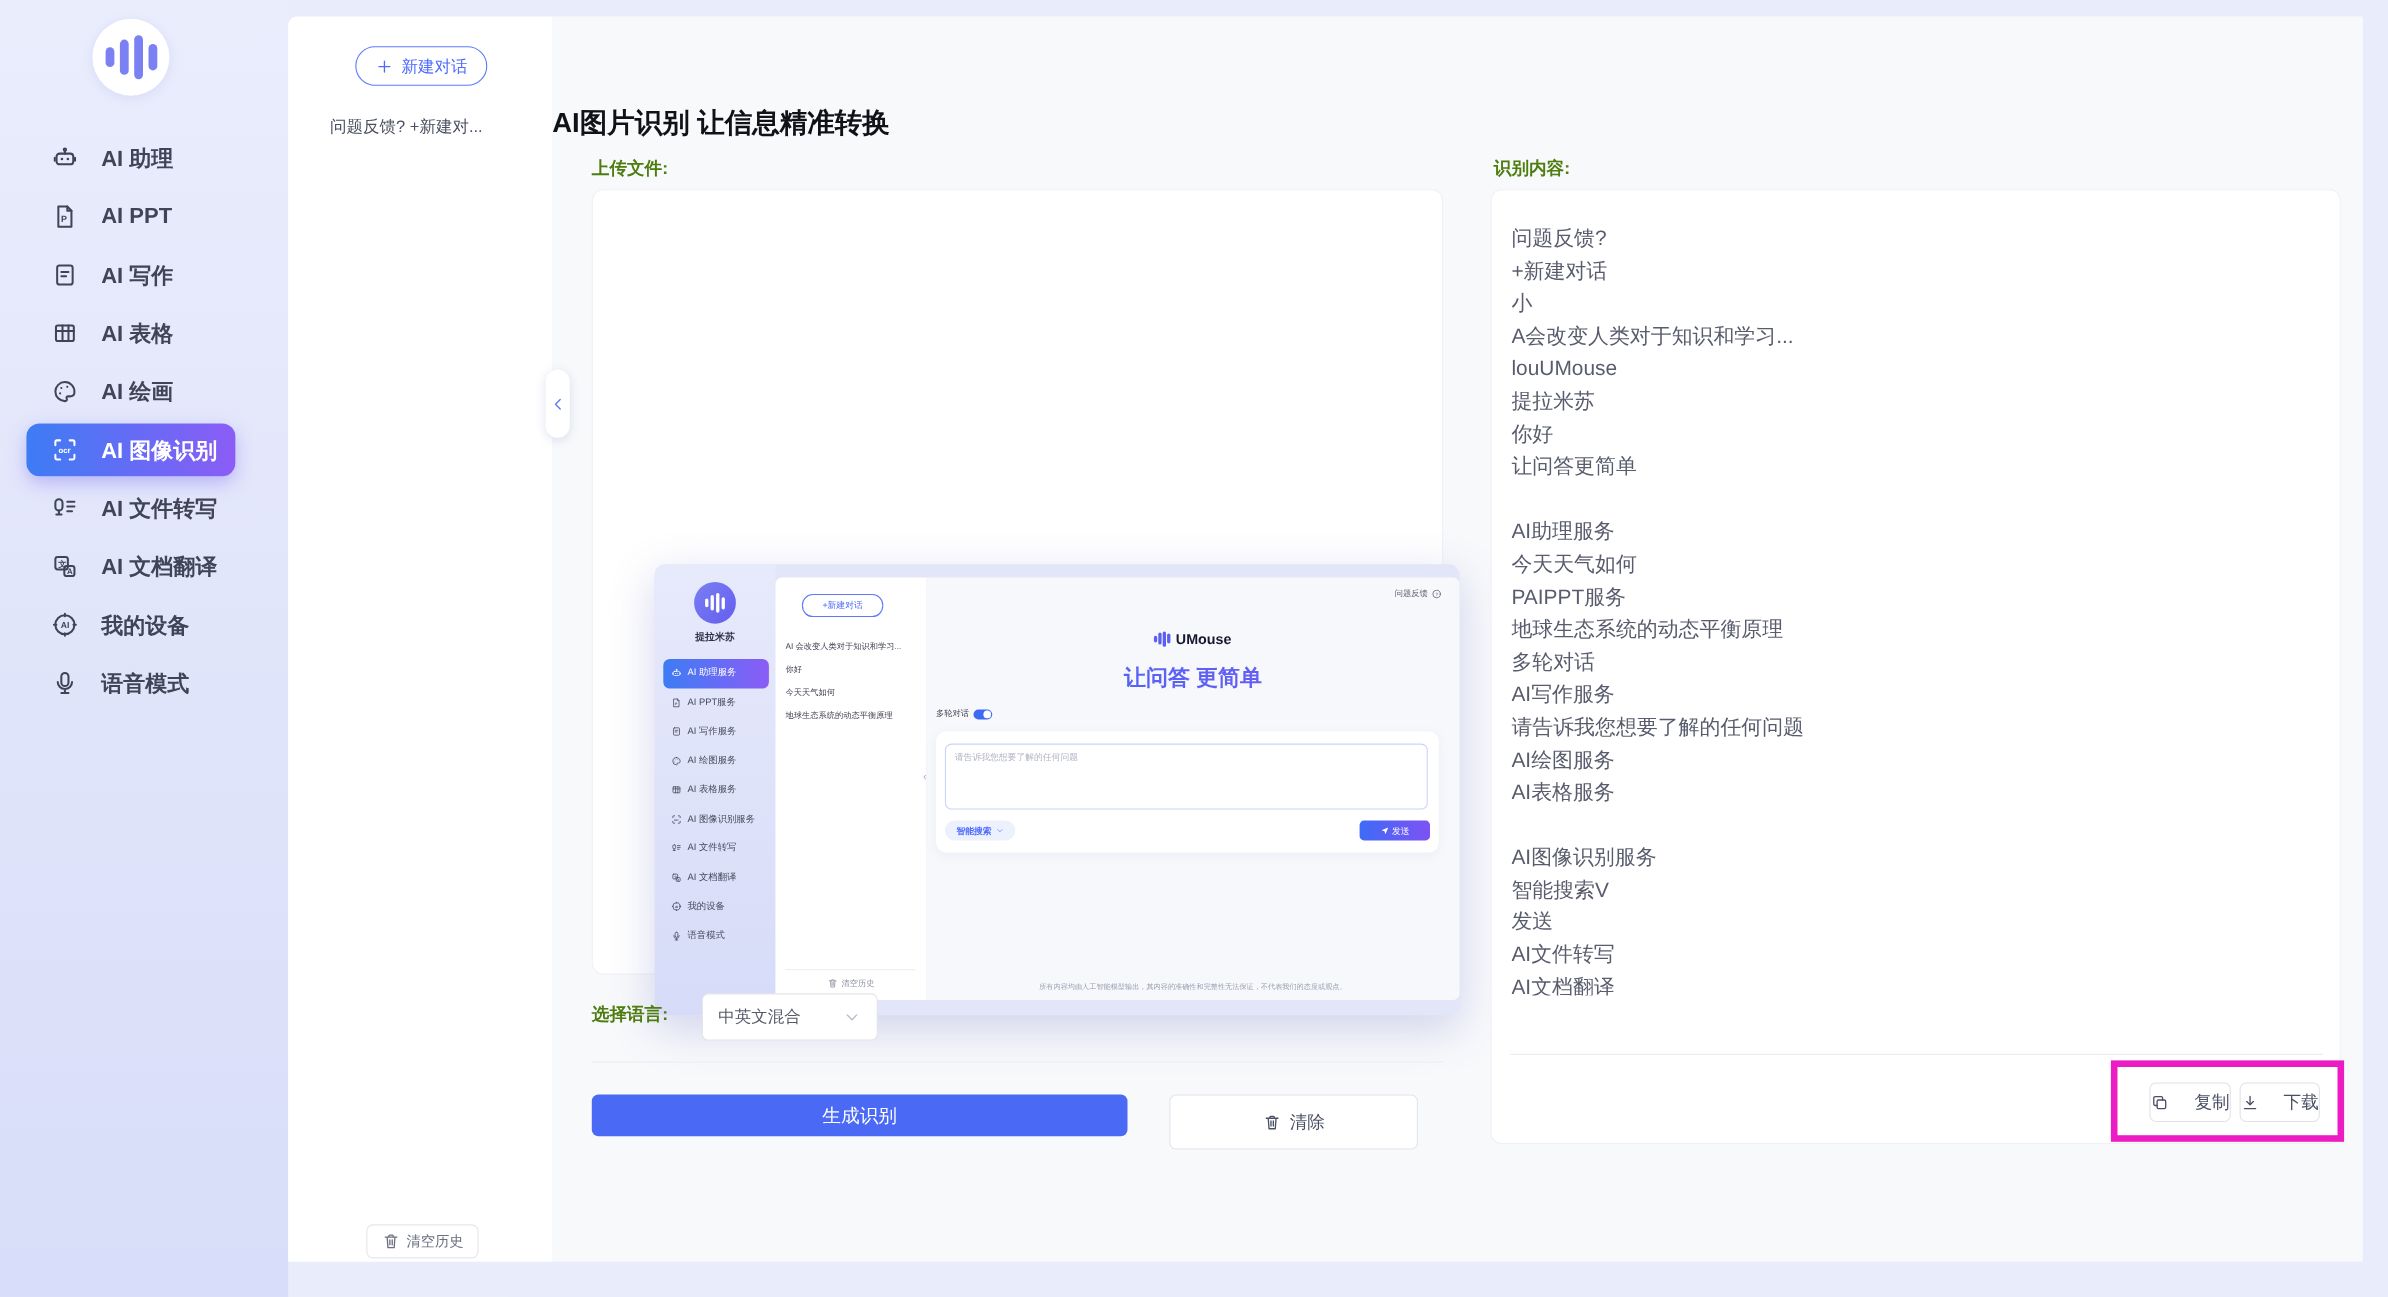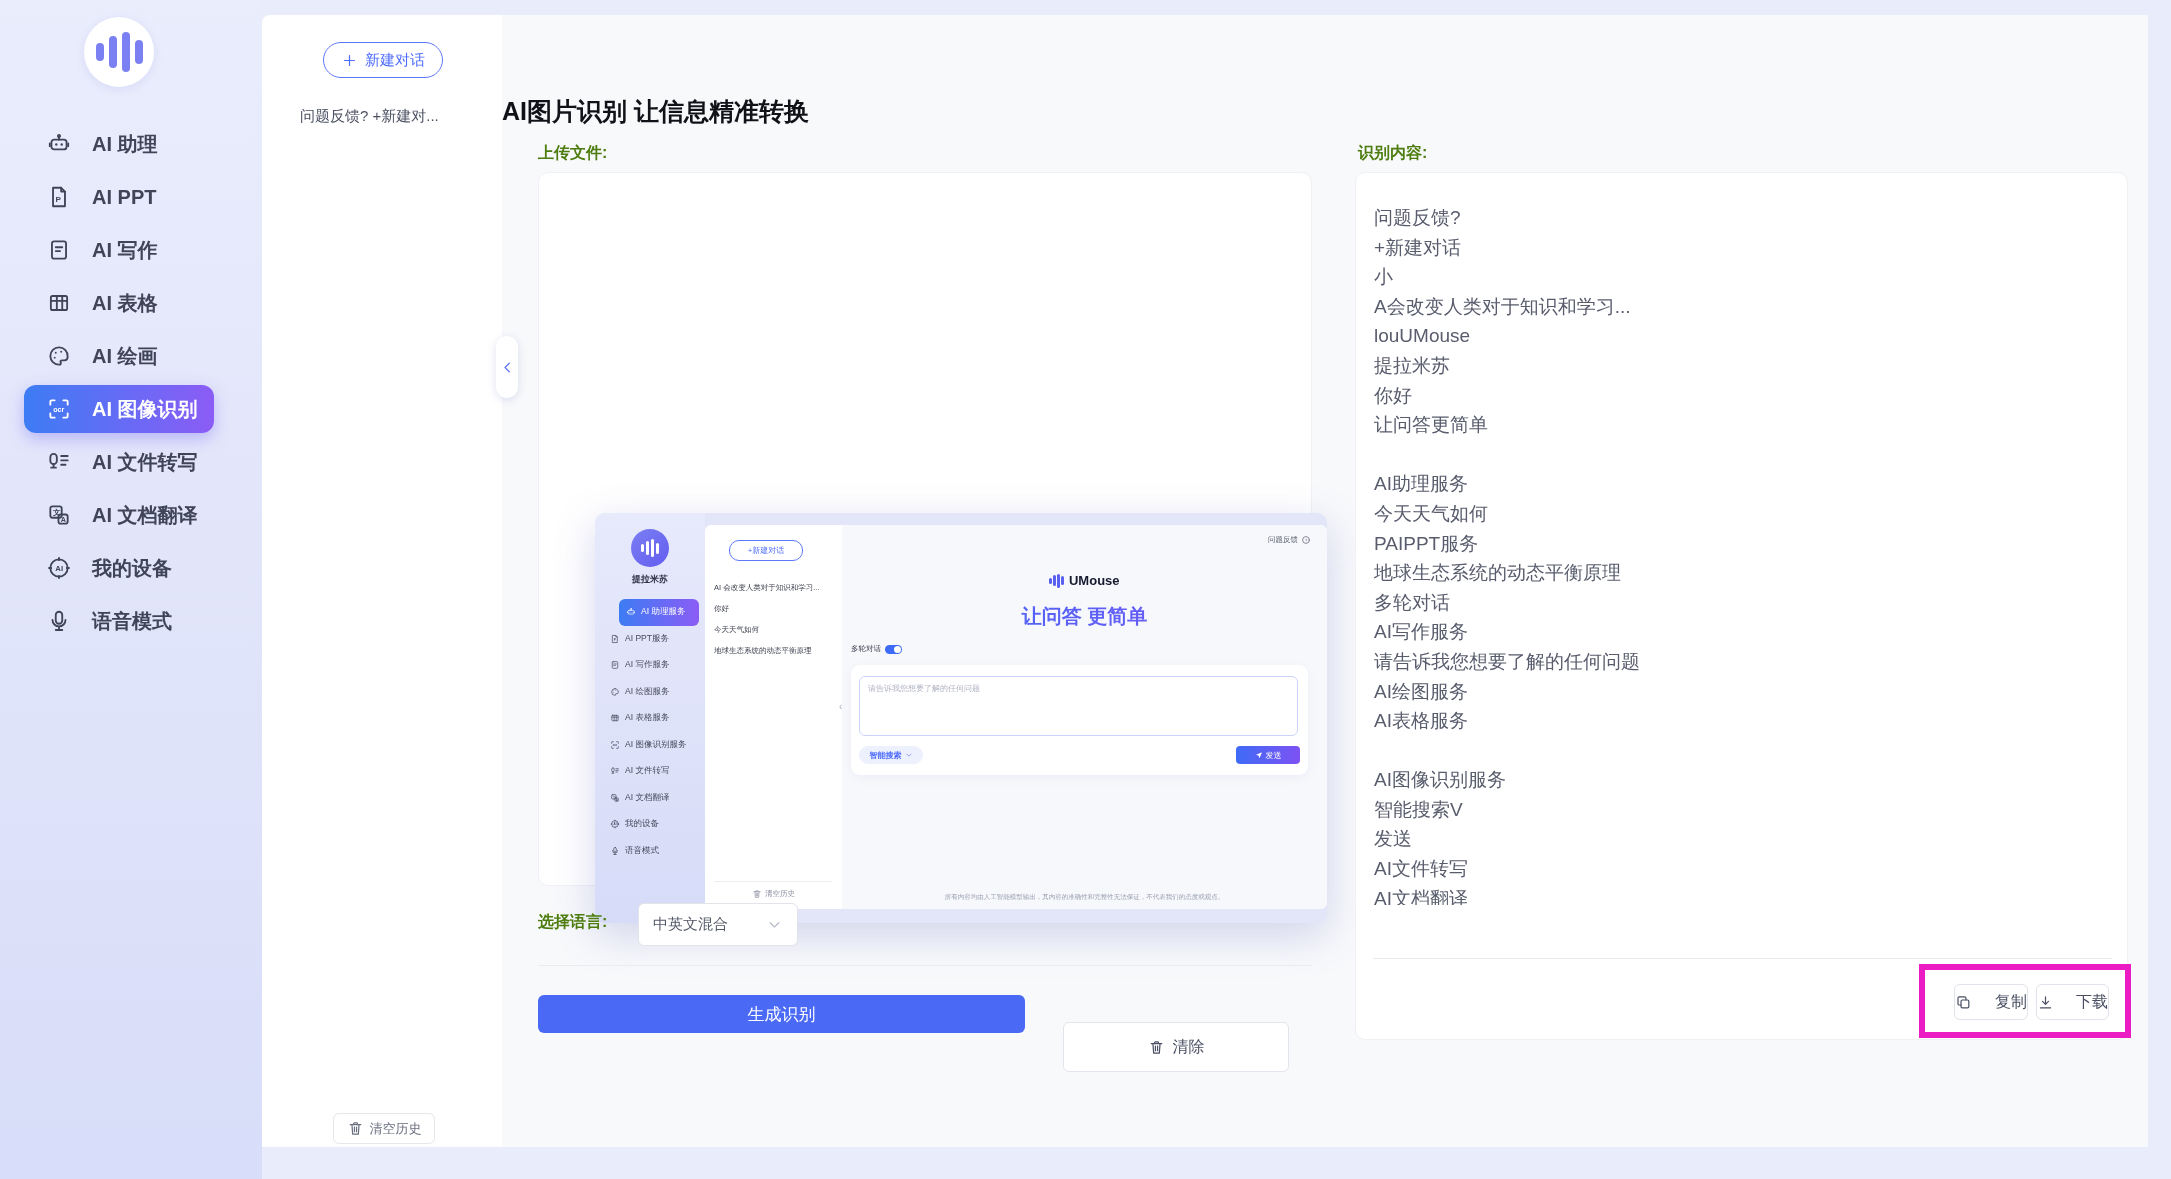--- a/index.html
+++ b/index.html
@@ -58,21 +58,21 @@
   .lang-label{left:36px;top:897px;}
   .lang-select{position:absolute;left:136px;top:888px;width:160px;height:43px;background:#fff;
     border:1px solid #e3e3ea;border-radius:6px;box-sizing:border-box;display:flex;align-items:center;
     justify-content:space-between;padding:16px 14px;font-size:15px;color:#555a68;}
   .lang-select .chev{color:#b8bcc8;}
   .divider{position:absolute;left:36px;top:950px;width:774px;height:1px;background:#ebebf2;}
   .generate-btn{position:absolute;left:36px;top:980px;width:487px;height:38px;background:#4a6af5;
     border-radius:6px;color:#fff;font-size:17px;}
   .clear-btn{position:absolute;left:561px;top:980px;width:226px;height:50px;background:#fff;
     border:1px solid #e4e4ec;border-radius:6px;color:#4a4f63;font-size:16px;display:flex;
-    align-items:center;justify-content:center;gap:8px;margin-top:27px;}
+    align-items:center;justify-content:center;gap:8px;}
 
   .recog-panel{position:absolute;left:853px;top:157px;width:773px;height:868px;background:#fff;
     border:1px solid #f0f0f5;border-radius:10px;box-sizing:border-box;}
   .recog-text{position:absolute;left:18px;top:30px;width:720px;height:702px;overflow:hidden;}
   .rline{height:29.6px;line-height:29.6px;font-size:19px;color:#585c6c;white-space:nowrap;overflow:hidden;}
   .recog-divider{position:absolute;left:17px;top:785px;width:739px;height:1px;background:#e9e9f0;}
   .small-btn{position:absolute;top:811px;height:36px;background:#fff;border:1px solid #e2e2ea;
     border-radius:6px;color:#4a4f63;font-size:16px;display:flex;align-items:center;justify-content:space-between;gap:8px;}
   .copy-btn{left:598px;width:74px;}
   .download-btn{left:680px;width:73px;}
@@ -87,21 +87,21 @@
   .pv-logo{position:absolute;left:36px;top:16px;width:38px;height:38px;border-radius:50%;
     background:linear-gradient(135deg,#7a7ff2,#645df0);display:flex;align-items:center;justify-content:center;gap:2px;}
   .pv-logo i{display:block;width:3px;border-radius:2px;background:#fff;}
   .pv-logo i:nth-child(1){height:8px;} .pv-logo i:nth-child(2){height:14px;}
   .pv-logo i:nth-child(3){height:18px;} .pv-logo i:nth-child(4){height:11px;}
   .pv-username{position:absolute;left:0;top:60px;width:110px;text-align:center;font-size:9px;
     font-weight:700;color:#30344a;}
   .pv-menu{position:absolute;left:8px;top:86px;width:96px;}
   .pv-item{display:flex;align-items:center;gap:5px;height:26.5px;padding-left:7px;border-radius:6px;
     font-size:8.5px;color:#454a5c;box-sizing:border-box;white-space:nowrap;overflow:hidden;}
-  .pv-item.selected{background:linear-gradient(90deg,#3d7cf4,#8b5cf6);color:#fff;margin-left:16px;}
+  .pv-item.selected{background:linear-gradient(90deg,#3d7cf4,#8b5cf6);color:#fff;}
   .pv-chat{position:absolute;left:110px;top:12px;width:137px;height:384px;background:#fff;border-radius:6px 0 0 0;}
   .pv-newchat{position:absolute;left:24px;top:15px;width:72px;height:19px;border:1px solid #5c79fb;
     border-radius:10px;color:#4d6bfe;font-size:8px;display:flex;align-items:center;justify-content:center;}
   .pv-history{position:absolute;left:9px;top:52px;width:122px;}
   .pv-history-item{font-size:7.5px;color:#3c3f4e;line-height:21px;white-space:nowrap;overflow:hidden;}
   .pv-chat-divider{position:absolute;left:9px;top:356px;width:118px;height:1px;background:#ededf3;}
   .pv-clear{position:absolute;left:0;top:364px;width:137px;display:flex;align-items:center;
     justify-content:center;gap:3px;font-size:7.5px;color:#8b8fa0;}
   .pv-main{position:absolute;left:247px;top:12px;width:485px;height:384px;background:#f7f8fb;border-radius:0 6px 6px 0;}
   .pv-feedback{position:absolute;right:16px;top:10px;display:flex;align-items:center;gap:3px;

